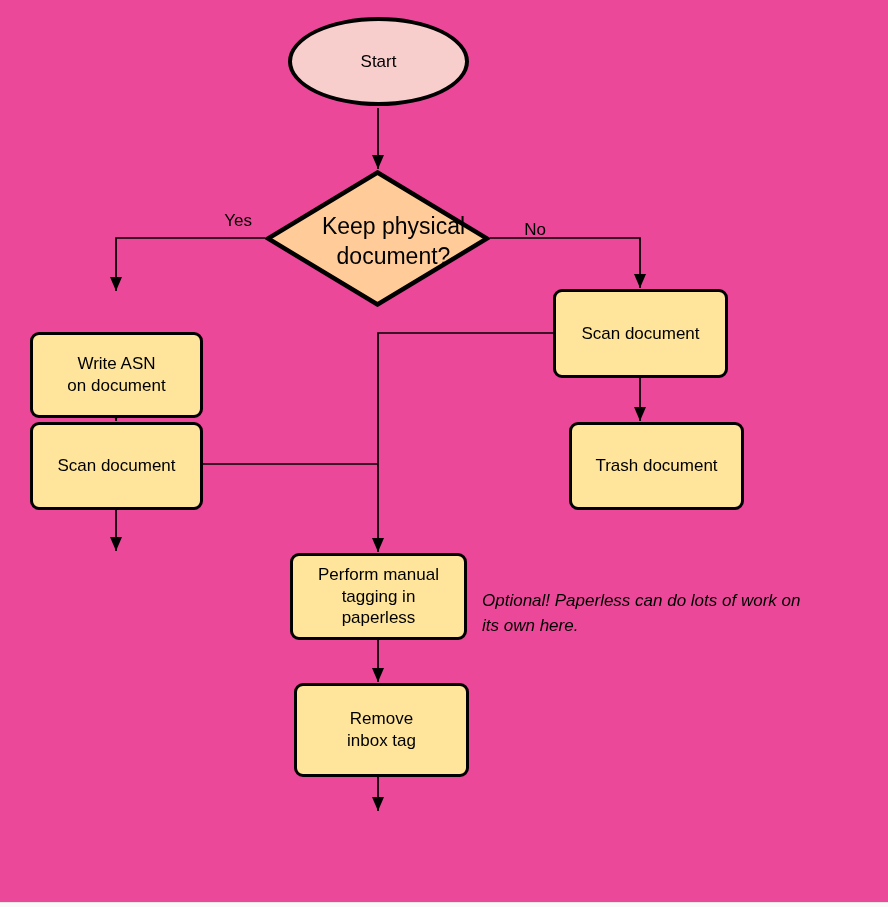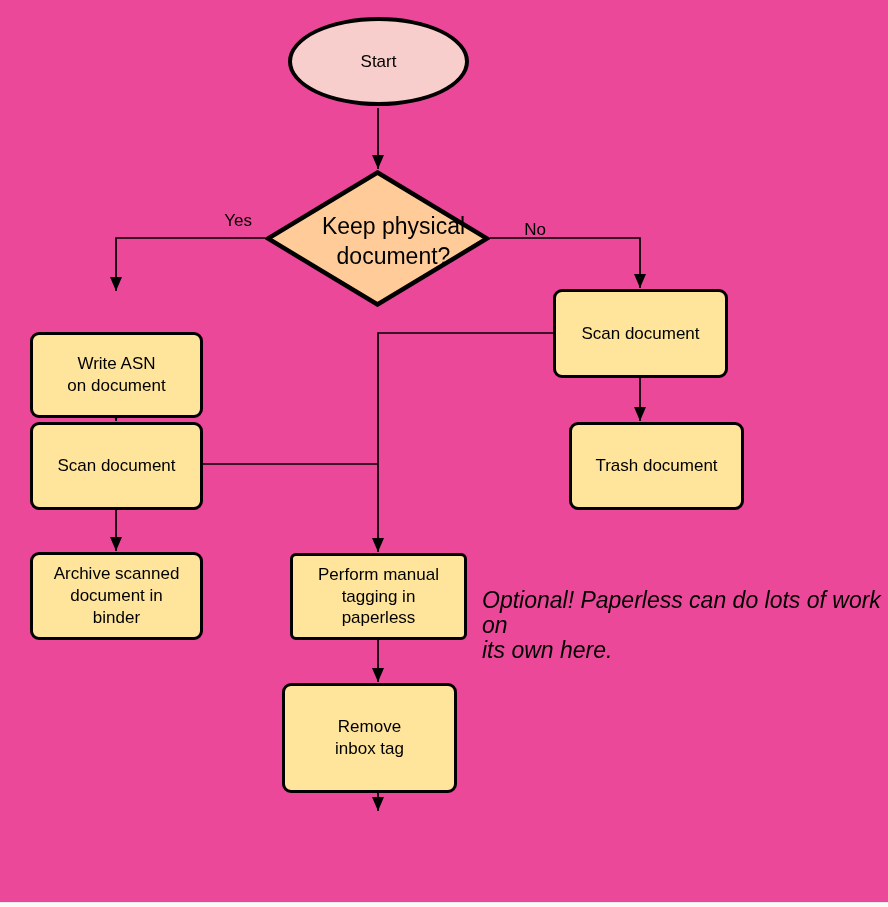--- a/index.html
+++ b/index.html
@@ -81,21 +81,21 @@
     width: 48px;
     text-align: right;
     font-size: 17px;
     color: #000000;
   }
   .note {
     position: absolute;
     left: 482px;
     top: 588px;
     width: 404px;
-    font-size: 23px;
+    font-size: 17px;
     font-style: italic;
     line-height: 25px;
     color: #000000;
     white-space: pre-line;
   }
   .bottom-strip {
     position: absolute;
     left: 0;
     top: 902px;
     width: 888px;
@@ -103,22 +103,22 @@
     border-top: 1px solid #e8e8e8;
     background: #fafafa;
   }
   
   .n-start        { left: 288px; top: 17px;  width: 181px; height: 89px; }
   .n-write-asn    { left: 30px;  top: 292px; width: 173px; height: 86px; margin-top: 40px; }
   .n-scan-left    { left: 30px;  top: 422px; width: 173px; height: 88px; }
   .n-archive      { left: 30px;  top: 552px; width: 173px; height: 88px; }
   .n-scan-right   { left: 553px; top: 289px; width: 175px; height: 89px; }
   .n-trash        { left: 553px; top: 422px; width: 175px; height: 88px; margin-left: 16px; }
-  .n-tagging      { left: 290px; top: 553px; width: 177px; height: 87px; border-radius: 6px; }
-  .n-remove-inbox { left: 282px; top: 683px; width: 175px; height: 110px; }
+  .n-tagging      { left: 290px; top: 553px; width: 177px; height: 87px; }
+  .n-remove-inbox { left: 294px; top: 683px; width: 175px; height: 94px; }
   .n-end          { left: 290px; top: 812px; width: 178px; height: 86px; }
   .l-yes          { left: 204px; top: 211px; }
   .l-no           { left: 498px; top: 220px; }
 </style>
 </head>
 <body>
 
 <div class="canvas">
 
   <svg class="connector-layer" width="888" height="907" viewBox="0 0 888 907" xmlns="http://www.w3.org/2000/svg">
@@ -155,25 +155,20 @@
 
   <div class="node process n-write-asn">
     <span class="node-label">Write ASN
 on document</span>
   </div>
 
   <div class="node process n-scan-left">
     <span class="node-label">Scan document</span>
   </div>
 
-  <div class="node process n-archive">
-    <span class="node-label">Archive scanned
-document in
-binder</span>
-  </div>
 
   <div class="node process n-scan-right">
     <span class="node-label">Scan document</span>
   </div>
 
   <div class="node process n-trash">
     <span class="node-label">Trash document</span>
   </div>
 
   <div class="node process n-tagging">

